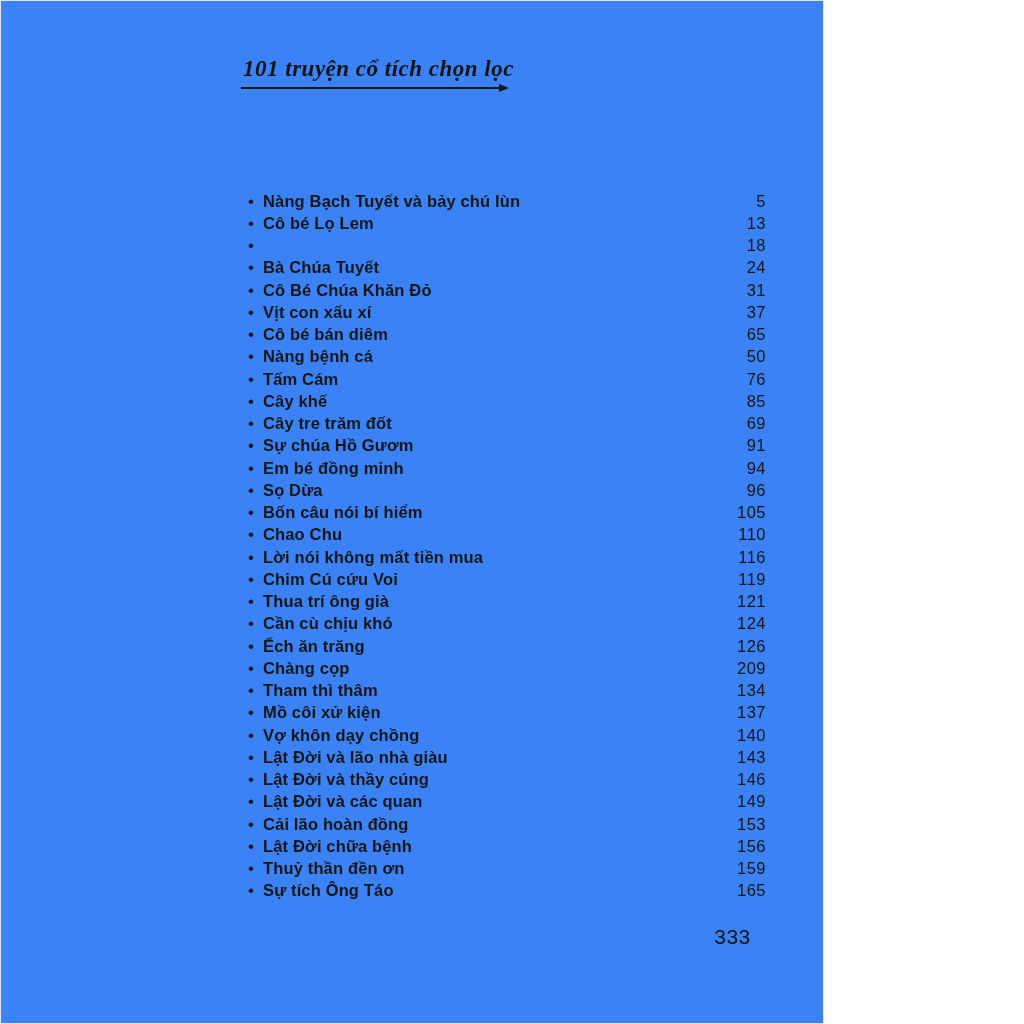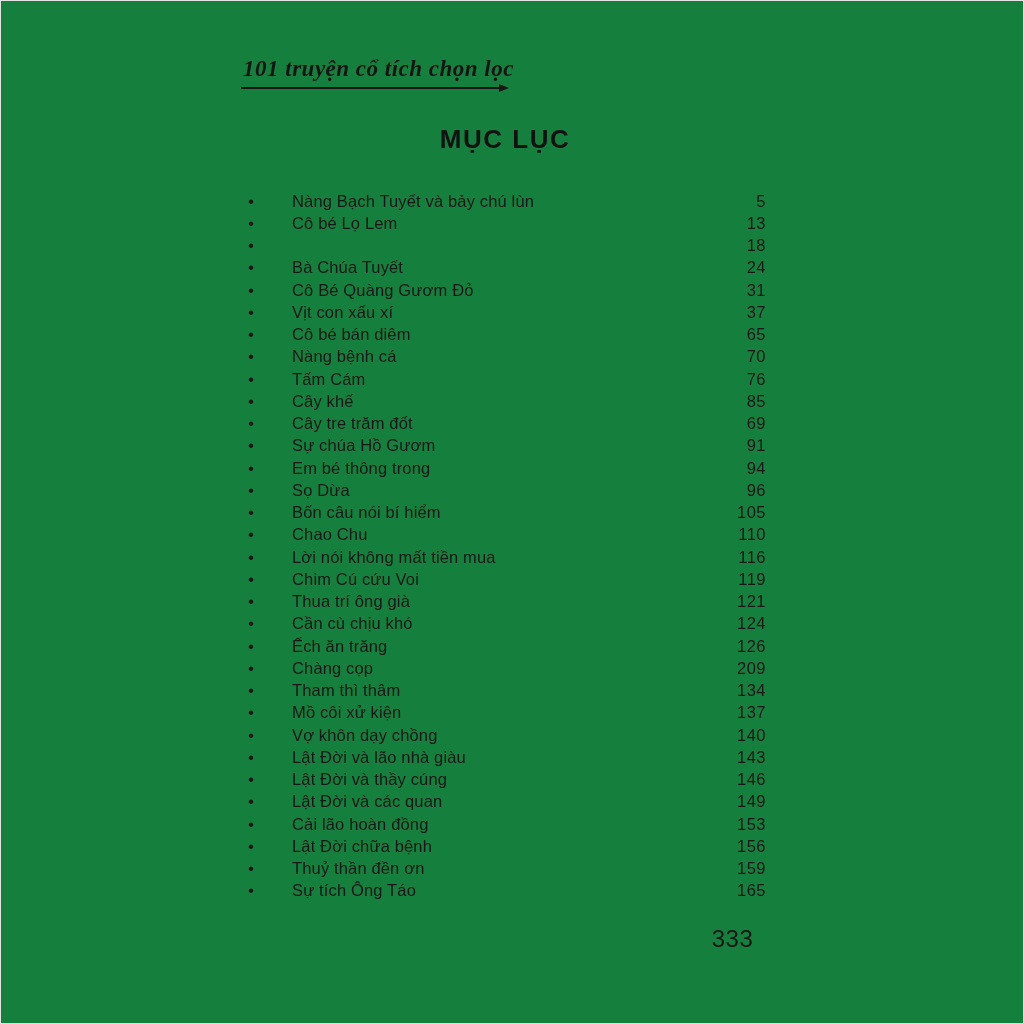--- a/index.html
+++ b/index.html
@@ -2,23 +2,23 @@
 <html><head>
 <meta charset="utf-8">
 <style>
   html, body {
     margin: 0;
     padding: 0;
     background: #ffffff;
   }
   .page {
     position: relative;
-    width: 1024px;
+    width: 824px;
     height: 1024px;
-    background: #15803d;
+    background: #3b82f6;
     box-shadow: inset 0 0 0 1px #e4e4e4;
     overflow: hidden;
     color: #161616;
   }
   
   .header {
     position: absolute;
     left: 243px;
     top: 56px;
     width: 290px;
@@ -80,55 +80,55 @@
     color: #161616;
   }
   .bullet {
     width: 12px;
     margin-left: 3px;
     font-size: 17px;
     line-height: 1;
     flex: 0 0 auto;
   }
   .title {
-    margin-left: 32px;
+    margin-left: 3px;
     white-space: nowrap;
     letter-spacing: 0.15px;
+    font-weight: bold;
   }
   .pagenum {
     margin-left: auto;
     text-align: right;
     letter-spacing: 0.5px;
   }
   
   .folio {
     position: absolute;
     left: 705px;
     top: 925px;
     width: 55px;
     text-align: center;
     font-family: "Liberation Sans", sans-serif;
-    font-size: 24px;
+    font-size: 21px;
     color: #141414;
     letter-spacing: 0.5px;
   }
 </style>
 </head>
 <body>
 
 <div class="page">
 
   <div class="header">
     <span class="header-title">101 truyện cổ tích chọn lọc</span>
     <div class="header-rule">
       <div class="arrowhead"></div>
     </div>
   </div>
 
-  <h1 class="toc-heading">MỤC LỤC</h1>
 
   <div class="toc-list" id="toc-list">
   <div class="toc-row">
     <span class="bullet">•</span>
     <span class="title">Nàng Bạch Tuyết và bảy chú lùn</span>
     <span class="pagenum">5</span>
   </div>
 
   <div class="toc-row">
     <span class="bullet">•</span>
@@ -142,40 +142,40 @@
   </div>
 
   <div class="toc-row">
     <span class="bullet">•</span>
     <span class="title">Bà Chúa Tuyết</span>
     <span class="pagenum">24</span>
   </div>
 
   <div class="toc-row">
     <span class="bullet">•</span>
-    <span class="title">Cô Bé Quàng Gươm Đỏ</span>
+    <span class="title">Cô Bé Chúa Khăn Đỏ</span>
     <span class="pagenum">31</span>
   </div>
 
   <div class="toc-row">
     <span class="bullet">•</span>
     <span class="title">Vịt con xấu xí</span>
     <span class="pagenum">37</span>
   </div>
 
   <div class="toc-row">
     <span class="bullet">•</span>
     <span class="title">Cô bé bán diêm</span>
     <span class="pagenum">65</span>
   </div>
 
   <div class="toc-row">
     <span class="bullet">•</span>
     <span class="title">Nàng bệnh cá</span>
-    <span class="pagenum">70</span>
+    <span class="pagenum">50</span>
   </div>
 
   <div class="toc-row">
     <span class="bullet">•</span>
     <span class="title">Tấm Cám</span>
     <span class="pagenum">76</span>
   </div>
 
   <div class="toc-row">
     <span class="bullet">•</span>
@@ -190,21 +190,21 @@
   </div>
 
   <div class="toc-row">
     <span class="bullet">•</span>
     <span class="title">Sự chúa Hồ Gươm</span>
     <span class="pagenum">91</span>
   </div>
 
   <div class="toc-row">
     <span class="bullet">•</span>
-    <span class="title">Em bé thông trong</span>
+    <span class="title">Em bé đồng minh</span>
     <span class="pagenum">94</span>
   </div>
 
   <div class="toc-row">
     <span class="bullet">•</span>
     <span class="title">Sọ Dừa</span>
     <span class="pagenum">96</span>
   </div>
 
   <div class="toc-row">

